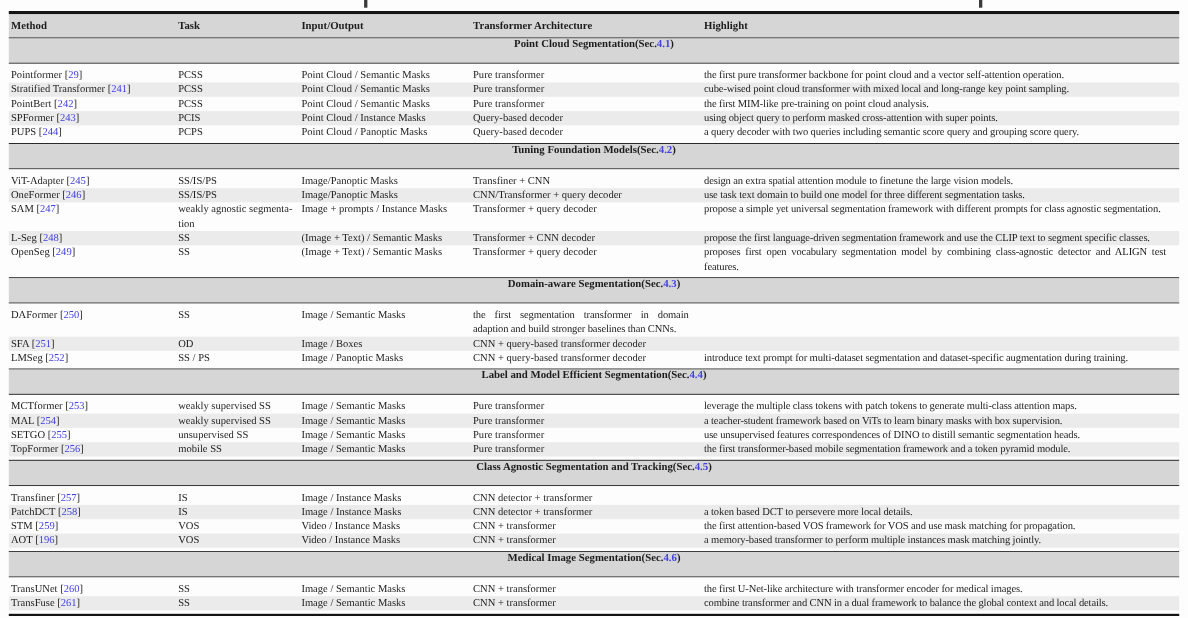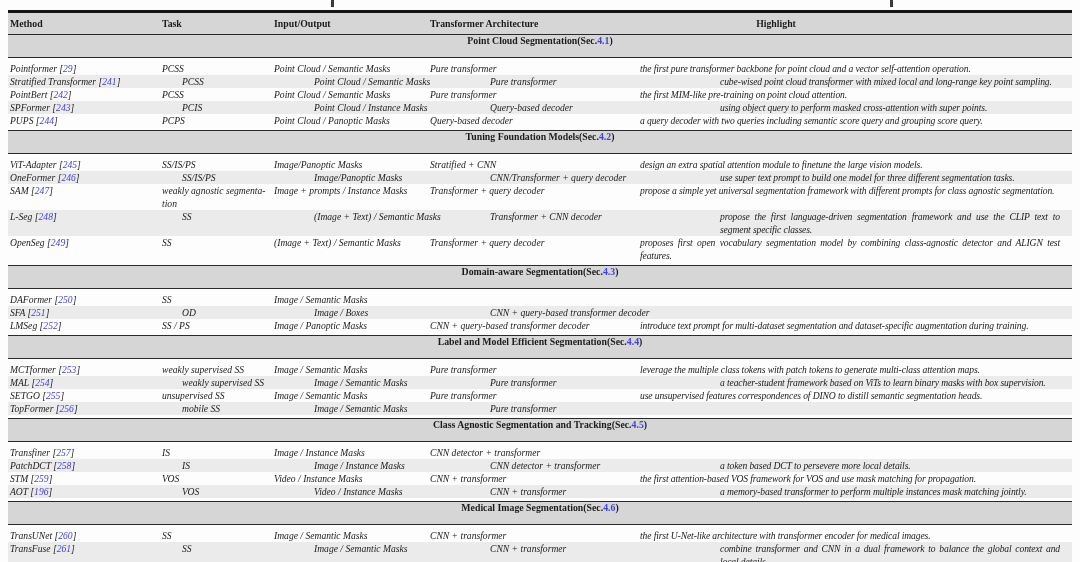--- a/index.html
+++ b/index.html
@@ -15,27 +15,27 @@
   .frag.f2{left:890px;}
 
   .tbl{position:absolute;left:8px;right:8px;top:10px;}
   .rule-thick{height:2.5px;background:#141414;}
   .rule{height:1px;background:#2a2a2a;}
 
   .grid5{display:grid;grid-template-columns:152px 112px 156px 210px 1fr;}
 
   .hdr{background:var(--band,#d6d6d6);height:21px;align-items:center;font-weight:bold;font-size:9.8px;}
   .hdr .cell{line-height:21px;}
-  .hdr .c-hl-h{text-align:center;padding-right:160px;}
+  .hdr .c-hl-h{padding-right:160px;}
 
   .band{height:22px;background:var(--band,#d6d6d6);display:flex;align-items:flex-start;justify-content:center;
         font-weight:bold;font-size:9.8px;}
   .group{padding:4px 0 3px;background:#fdfdfd;}
-  .row{align-items:start;font-style:italic;}
-  .row.stripe{background:var(--stripe,#ebebeb);gap:20px;}
+  .row{align-items:start;}
+  .row.stripe{background:var(--stripe,#ebebeb);}
 
   .cell{padding-left:2px;line-height:13px;}
   .c-method{white-space:nowrap;}
   .c-task{white-space:pre-line;padding-right:6px;}
   .c-io{padding-right:4px;}
   .c-arch{padding-right:4px;}
   .c-hl{text-align:justify;padding-right:12px;letter-spacing:-0.12px;}
 
   .link{color:var(--link,#4341e0);}
 </style>
@@ -79,21 +79,21 @@
             <div class="cell c-task">PCSS</div>
             <div class="cell c-io">Point Cloud / Semantic Masks</div>
             <div class="cell c-arch">Pure transformer</div>
             <div class="cell c-hl">cube-wised point cloud transformer with mixed local and long-range key point sampling.</div>
           </div>
           <div class="row grid5">
             <div class="cell c-method"><span>PointBert</span><span> [</span><span class="link">242</span><span>]</span></div>
             <div class="cell c-task">PCSS</div>
             <div class="cell c-io">Point Cloud / Semantic Masks</div>
             <div class="cell c-arch">Pure transformer</div>
-            <div class="cell c-hl">the first MIM-like pre-training on point cloud attention.</div>
+            <div class="cell c-hl">the first MIM-like pre-training on point cloud analysis.</div>
           </div>
           <div class="row grid5 stripe">
             <div class="cell c-method"><span>SPFormer</span><span> [</span><span class="link">243</span><span>]</span></div>
             <div class="cell c-task">PCIS</div>
             <div class="cell c-io">Point Cloud / Instance Masks</div>
             <div class="cell c-arch">Query-based decoder</div>
             <div class="cell c-hl">using object query to perform masked cross-attention with super points.</div>
           </div>
           <div class="row grid5">
             <div class="cell c-method"><span>PUPS</span><span> [</span><span class="link">244</span><span>]</span></div>
@@ -109,29 +109,29 @@
           <span> (Sec. </span>
           <span class="link">4.2</span>
           <span>)</span>
         </div>
         <div class="rule"></div>
         <div class="group">
           <div class="row grid5">
             <div class="cell c-method"><span>ViT-Adapter</span><span> [</span><span class="link">245</span><span>]</span></div>
             <div class="cell c-task">SS/IS/PS</div>
             <div class="cell c-io">Image/Panoptic Masks</div>
-            <div class="cell c-arch">Stratified + CNN</div>
+            <div class="cell c-arch">Transfiner + CNN</div>
             <div class="cell c-hl">design an extra spatial attention module to finetune the large vision models.</div>
           </div>
           <div class="row grid5 stripe">
             <div class="cell c-method"><span>OneFormer</span><span> [</span><span class="link">246</span><span>]</span></div>
             <div class="cell c-task">SS/IS/PS</div>
             <div class="cell c-io">Image/Panoptic Masks</div>
             <div class="cell c-arch">CNN/Transformer + query decoder</div>
-            <div class="cell c-hl">use super text prompt to build one model for three different segmentation tasks.</div>
+            <div class="cell c-hl">use task text domain to build one model for three different segmentation tasks.</div>
           </div>
           <div class="row grid5">
             <div class="cell c-method"><span>SAM</span><span> [</span><span class="link">247</span><span>]</span></div>
             <div class="cell c-task">weakly agnostic segmenta-
 tion</div>
             <div class="cell c-io">Image + prompts / Instance Masks</div>
             <div class="cell c-arch">Transformer + query decoder</div>
             <div class="cell c-hl">propose a simple yet universal segmentation framework with different prompts for class agnostic segmentation.</div>
           </div>
           <div class="row grid5 stripe">
@@ -155,20 +155,21 @@
           <span> (Sec. </span>
           <span class="link">4.3</span>
           <span>)</span>
         </div>
         <div class="rule"></div>
         <div class="group">
           <div class="row grid5">
             <div class="cell c-method"><span>DAFormer</span><span> [</span><span class="link">250</span><span>]</span></div>
             <div class="cell c-task">SS</div>
             <div class="cell c-io">Image / Semantic Masks</div>
+            <div class="cell c-hl">the first segmentation transformer in domain adaption and build stronger baselines than CNNs.</div>
           </div>
           <div class="row grid5 stripe">
             <div class="cell c-method"><span>SFA</span><span> [</span><span class="link">251</span><span>]</span></div>
             <div class="cell c-task">OD</div>
             <div class="cell c-io">Image / Boxes</div>
             <div class="cell c-arch">CNN + query-based transformer decoder</div>
           </div>
           <div class="row grid5">
             <div class="cell c-method"><span>LMSeg</span><span> [</span><span class="link">252</span><span>]</span></div>
             <div class="cell c-task">SS / PS</div>
@@ -205,20 +206,21 @@
             <div class="cell c-task">unsupervised SS</div>
             <div class="cell c-io">Image / Semantic Masks</div>
             <div class="cell c-arch">Pure transformer</div>
             <div class="cell c-hl">use unsupervised features correspondences of DINO to distill semantic segmentation heads.</div>
           </div>
           <div class="row grid5 stripe">
             <div class="cell c-method"><span>TopFormer</span><span> [</span><span class="link">256</span><span>]</span></div>
             <div class="cell c-task">mobile SS</div>
             <div class="cell c-io">Image / Semantic Masks</div>
             <div class="cell c-arch">Pure transformer</div>
+            <div class="cell c-hl">the first transformer-based mobile segmentation framework and a token pyramid module.</div>
           </div>
         </div>
         <div class="rule"></div>
         <div class="band">
           <span>Class Agnostic Segmentation and Tracking</span>
           <span> (Sec. </span>
           <span class="link">4.5</span>
           <span>)</span>
         </div>
         <div class="rule"></div>

